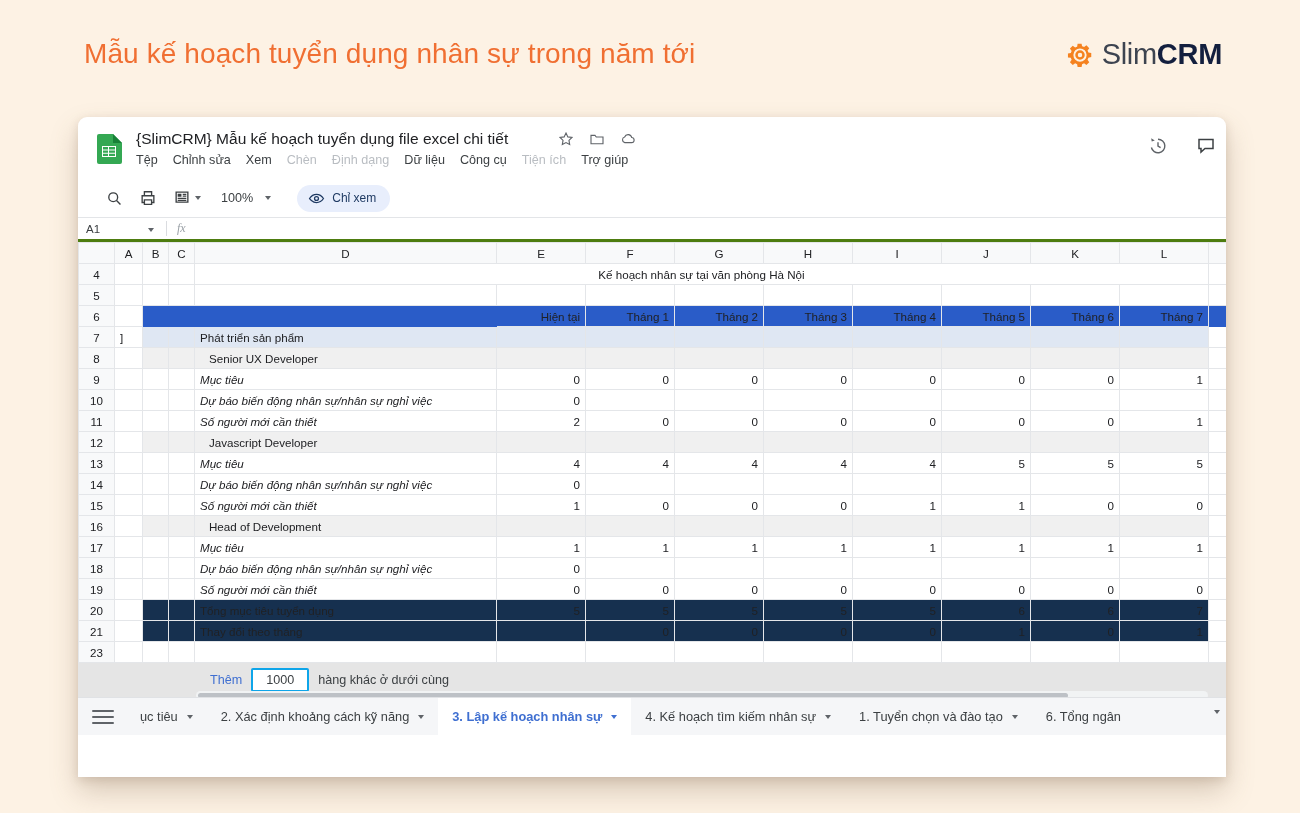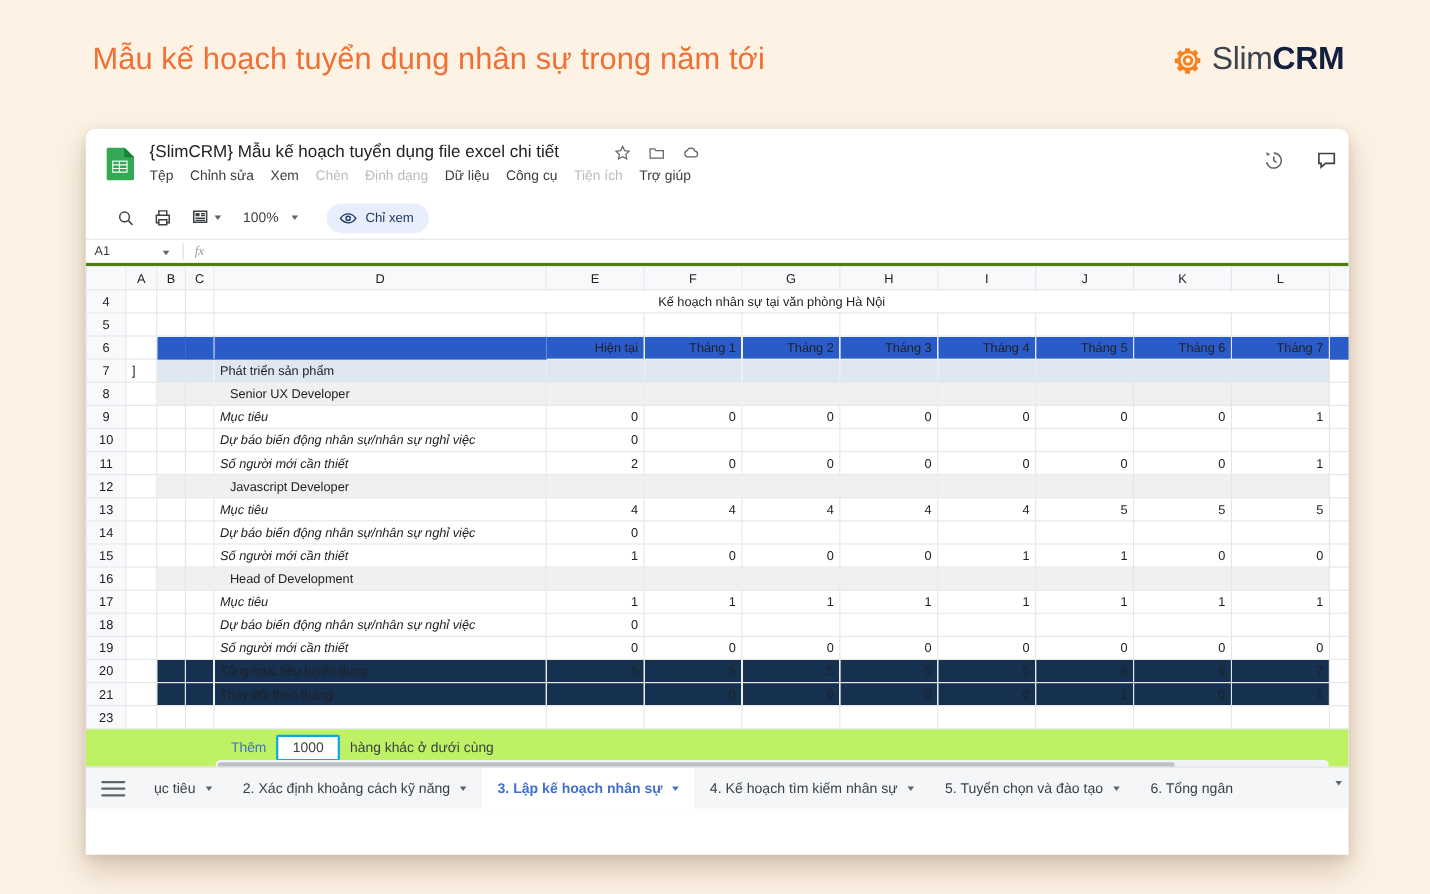--- a/index.html
+++ b/index.html
@@ -114,21 +114,21 @@
   .grp-blank { background: #dfe7f3; }
   .role { background: #f0f0f0; }
   .role-blank { background: #f0f0f0; }
   .sub { font-style: italic; padding-left: 28px; }
   .navy { background: #16304f; color: #fff; font-weight: bold; border-color: #3a5472; }
   .navy.num { text-align: right; }
 
   
   .addrow {
     position: relative; height: 34px; display: flex; align-items: center;
-    gap: 9px; padding-left: 132px; background: #bef264; font-size: 12.6px; color: #3c4043;
+    gap: 9px; padding-left: 132px; background: #e5e5e5; font-size: 12.6px; color: #3c4043;
   }
   .addrow .link { color: #3f6fd1; }
   .addrow .box {
     border: 2px solid #0ea5e9; border-radius: 2px;
     padding: 3px 13px; font-size: 12.6px; color: #3c4043; background: #fff;
   }
   .hscroll {
     position: absolute; left: 118px; right: 18px; bottom: -3px;
     height: 9px; background: #f1f3f4; border-radius: 5px;
   }
@@ -616,21 +616,21 @@
       </div>
       <div class="tab active">
         <span>3. Lập kế hoạch nhân sự</span>
         <i class="caret"></i>
       </div>
       <div class="tab">
         <span>4. Kế hoạch tìm kiếm nhân sự</span>
         <i class="caret"></i>
       </div>
       <div class="tab">
-        <span>5. Tuyển chọn và đào tạo</span>
+        <span>1. Tuyển chọn và đào tạo</span>
         <i class="caret"></i>
       </div>
       <div class="tab">
         <span>6. Tổng ngân</span>
       </div>
       <i class="caret tab-overflow"></i>
     </div>
 
   </div>
 </div>

